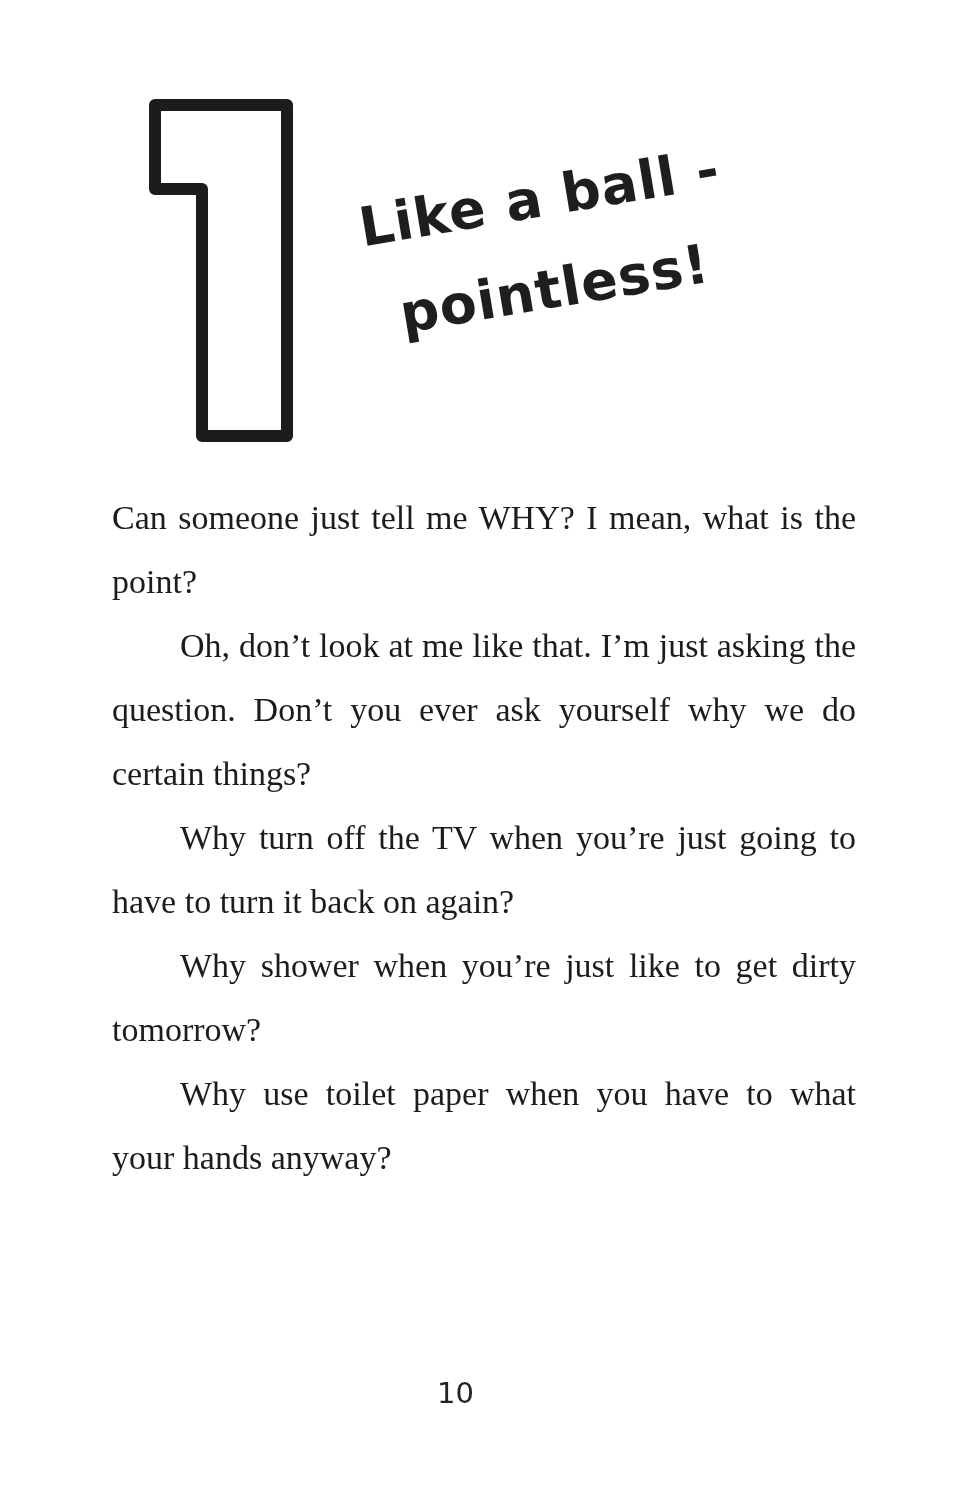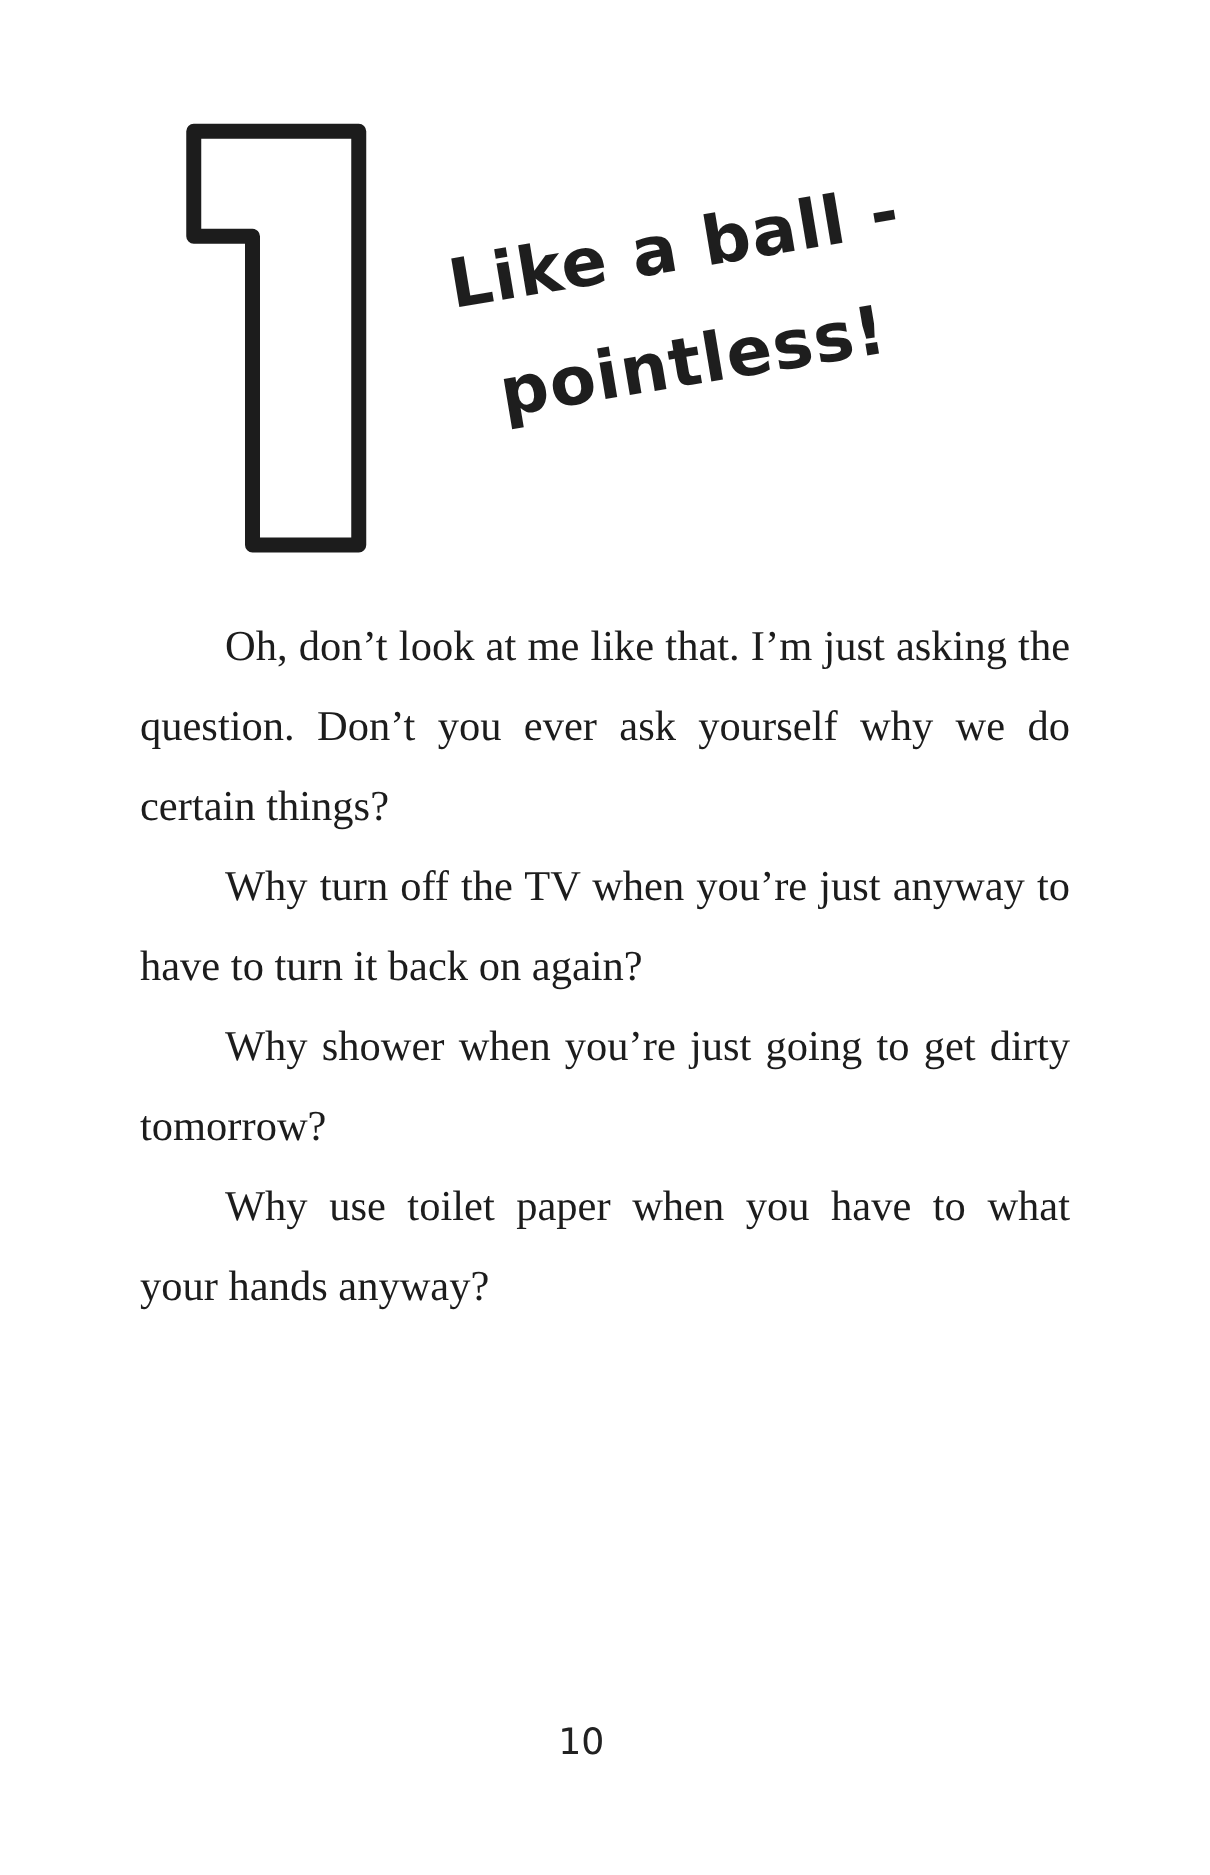--- a/index.html
+++ b/index.html
@@ -67,21 +67,20 @@
   .para.indent {
     text-indent: 68px;
   }
   .italic {
   }
   .page-number {
     position: absolute;
     left: 437px;
     top: 1376px;
     width: 56px;
-    text-align: center;
     font-family: "DejaVu Sans", sans-serif;
     font-size: 29px;
     color: #222222;
   }
 </style>
 </head>
 <body>
 
 <div class="page">
 
@@ -97,21 +96,22 @@
     </svg>
     <span class="sr-only">1</span>
   </div>
 
   <div class="chapter-title">
     <div class="title-line">Like a ball -</div>
     <div class="title-line">pointless!</div>
   </div>
 
   <div class="body-text">
+      <p class="para"><span class="">Can someone just tell me WHY? I mean, what is the point?</span></p>
       <p class="para indent"><span class="">Oh, don’t look at me like that. I’m just asking the question. Don’t you ever ask yourself </span><span class="italic">why</span><span class=""> we do certain things?</span></p>
-      <p class="para indent"><span class="">Why turn off the TV when you’re just anyway to have to turn it back on again?</span></p>
-      <p class="para indent"><span class="">Why shower when you’re just going to get dirty tomorrow?</span></p>
+      <p class="para indent"><span class="">Why turn off the TV when you’re just going to have to turn it back on again?</span></p>
+      <p class="para indent"><span class="">Why shower when you’re just like to get dirty tomorrow?</span></p>
       <p class="para indent"><span class="">Why use toilet paper when you have to what your hands anyway?</span></p>
     </div>
 
   <div class="page-number">10</div>
 
 </div>
 
 </body></html>

